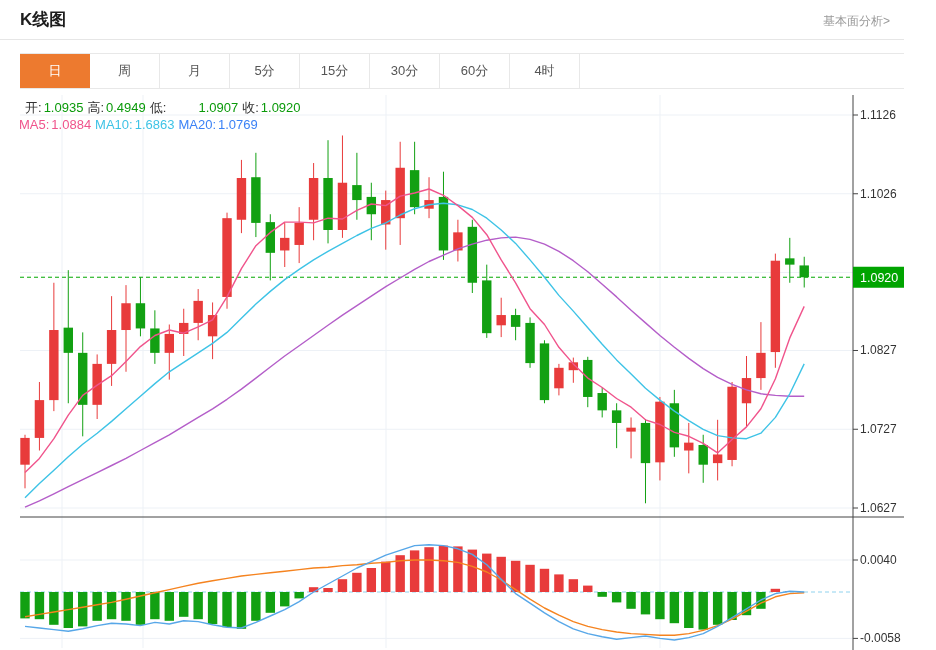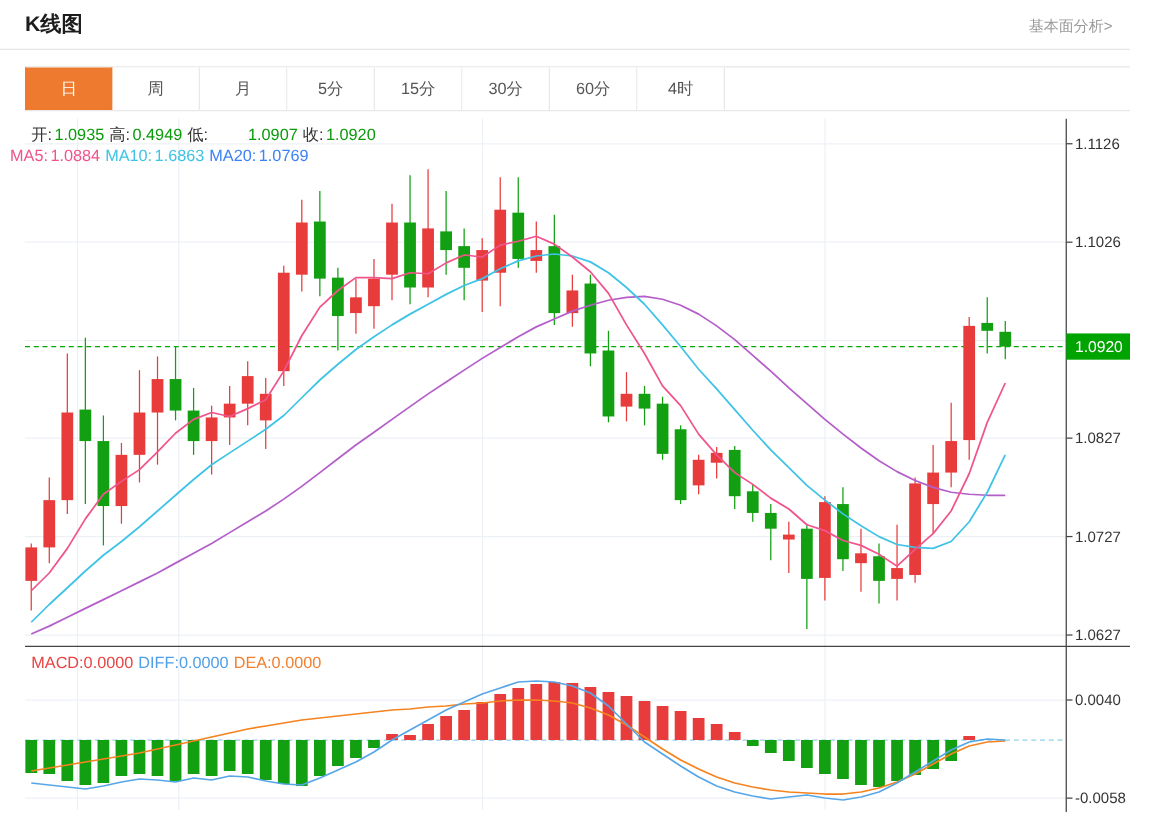--- a/index.html
+++ b/index.html
@@ -9,21 +9,21 @@
   .analysis-link{position:absolute;right:14px;top:13px;font-size:12px;color:#999;cursor:pointer;}
   .top-divider{position:absolute;left:0;top:39px;width:936px;height:1px;background:#e6e6e6;}
   .tabbar{position:absolute;left:20px;top:53px;width:912px;height:36px;display:flex;
           border-top:1px solid #e8e8e8;border-bottom:1px solid #e8e8e8;box-sizing:border-box;background:#fff;}
   .tab{width:70px;height:100%;display:flex;align-items:center;justify-content:center;
        font-size:13px;color:#555;border-right:1px solid #e8e8e8;cursor:pointer;box-sizing:border-box;background:#fff;}
   .tab:first-child{border-left:1px solid #e8e8e8;}
   .tab.active{background:var(--accent,#ed7a2f);color:#fff;border-color:var(--accent,#ed7a2f);}
   .readout{position:absolute;display:flex;gap:4px;font-size:13px;white-space:nowrap;pointer-events:none;}
   .ohlc-row{left:25px;top:99px;}
-  .ma-row{left:8px;top:117px;}
+  .ma-row{left:19px;top:117px;}
   .macd-row{left:25px;top:522px;}
   .pair .lbl{color:#333;}
   .pair .val{margin-left:2px;}
   .chart-svg{position:absolute;left:0;top:0;}
   text{font-family:"Liberation Sans","DejaVu Sans",sans-serif;}
 </style>
 </head>
 <body>
 
 <div class="page">
@@ -384,18 +384,13 @@
     <span class="pair"><span class="lbl">低:</span><span class="val v-green" style="color: rgb(10, 154, 10); margin-left: 32px;">1.0907</span></span>
     <span class="pair"><span class="lbl">收:</span><span class="val v-green" style="color: rgb(10, 154, 10);">1.0920</span></span>
   </div>
 
   <div class="readout ma-row">
     <span class="pair c-ma5" style="color: rgb(240, 84, 140);"><span>MA5:</span><span class="val">1.0884</span></span>
     <span class="pair c-ma10" style="color: rgb(62, 195, 230);"><span>MA10:</span><span class="val">1.6863</span></span>
     <span class="pair c-ma20" style="color: #3b82f6;"><span>MA20:</span><span class="val">1.0769</span></span>
   </div>
 
-  <div class="readout macd-row">
-    <span class="pair c-macd" style="color: rgb(232, 68, 68);"><span>MACD:</span><span>0.0000</span></span>
-    <span class="pair c-diff" style="color: rgb(79, 158, 232);"><span>DIFF:</span><span>0.0000</span></span>
-    <span class="pair c-dea" style="color: rgb(240, 128, 48);"><span>DEA:</span><span>0.0000</span></span>
-  </div>
 </div>
 
 </body></html>

